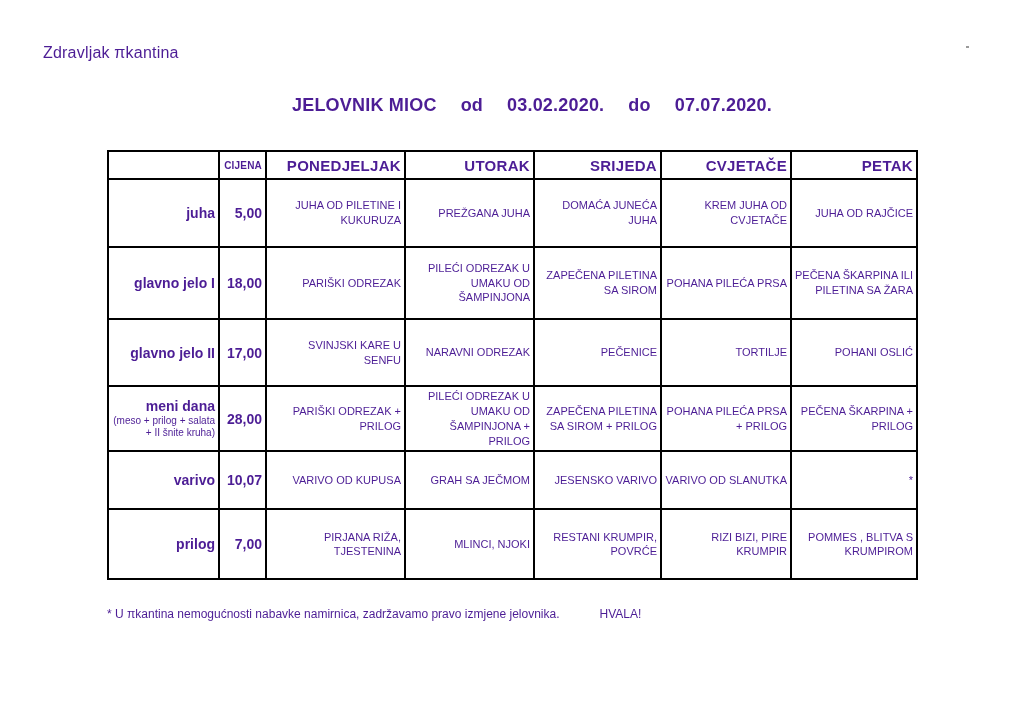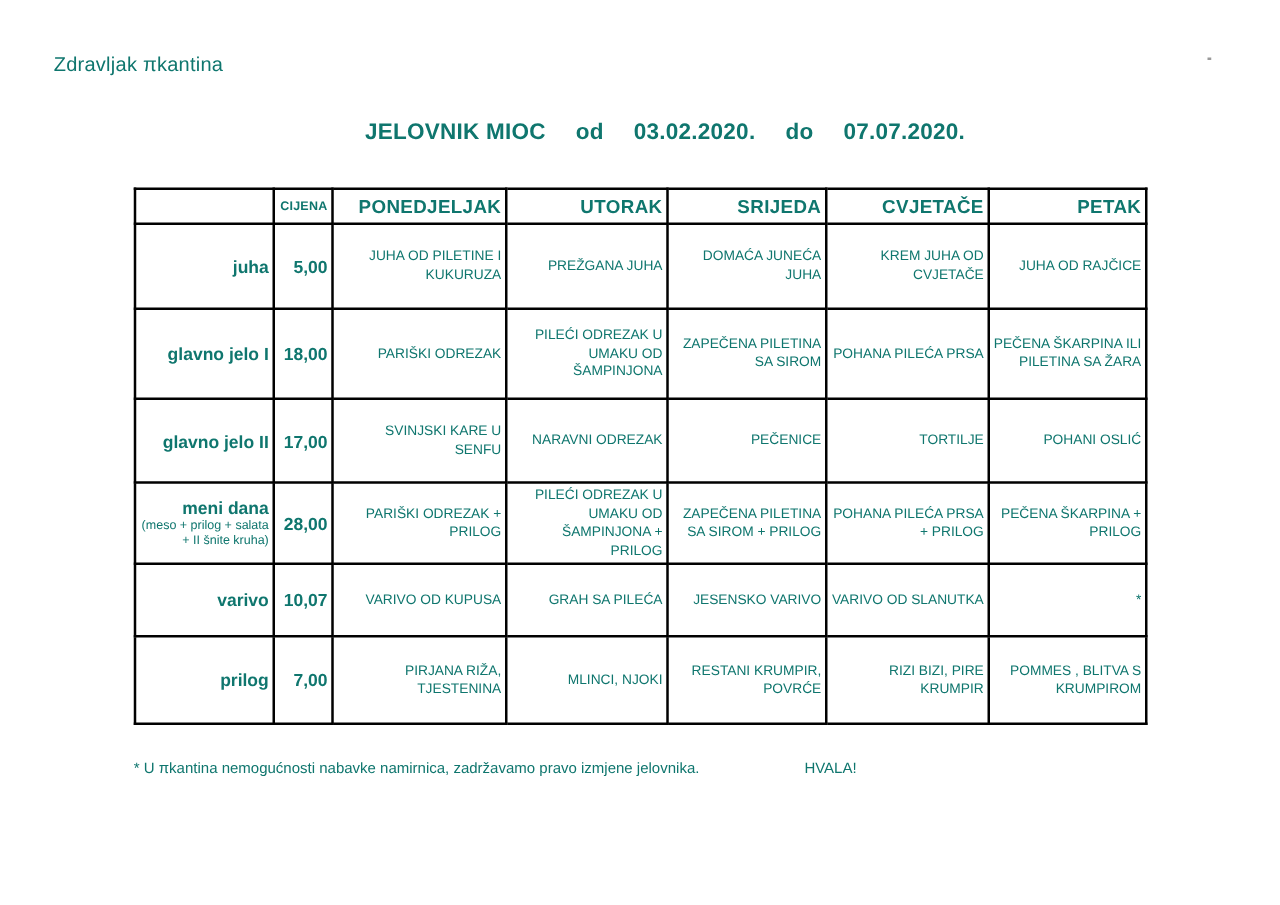--- a/index.html
+++ b/index.html
@@ -2,21 +2,21 @@
 <html><head>
 <meta charset="utf-8">
 <style>
   html, body { margin: 0; padding: 0; background: #ffffff; }
   .page {
     position: relative;
     width: 1024px;
     height: 724px;
     background: #ffffff;
     font-family: "Liberation Sans", sans-serif;
-    color: #0f766e;
+    color: #4c1d95;
     overflow: hidden;
   }
   .brand {
     position: absolute;
     left: 43px;
     top: 44px;
     font-size: 16px;
     letter-spacing: 0.2px;
   }
   .stray {
@@ -69,21 +69,21 @@
   tr.r3 { height: 67px; }
   tr.r4 { height: 58px; }
   tr.r5 { height: 58px; }
   tr.r6 { height: 70px; }
   .footnote {
     position: absolute;
     left: 107px;
     top: 607px;
     font-size: 12px;
   }
-  .footnote .thanks { margin-left: 84px; }
+  .footnote .thanks { margin-left: 40px; }
 </style>
 </head>
 <body>
 
 <div class="page">
 
   <div class="brand">Zdravljak πkantina</div>
   <div class="stray"></div>
 
   <div class="title">
@@ -155,21 +155,21 @@
       <td class="cell">PILEĆI ODREZAK U UMAKU OD ŠAMPINJONA + PRILOG</td>
       <td class="cell">ZAPEČENA PILETINA SA SIROM + PRILOG</td>
       <td class="cell">POHANA PILEĆA PRSA + PRILOG</td>
       <td class="cell">PEČENA ŠKARPINA + PRILOG</td>
     </tr>
 
     <tr class="r5">
       <td class="rowlabel">varivo</td>
       <td class="price">10,07</td>
       <td class="cell">VARIVO OD KUPUSA</td>
-      <td class="cell">GRAH SA PILEĆA</td>
+      <td class="cell">GRAH SA JEČMOM</td>
       <td class="cell">JESENSKO VARIVO</td>
       <td class="cell">VARIVO OD SLANUTKA</td>
       <td class="cell">*</td>
     </tr>
 
     <tr class="r6">
       <td class="rowlabel">prilog</td>
       <td class="price">7,00</td>
       <td class="cell">PIRJANA RIŽA, TJESTENINA</td>
       <td class="cell">MLINCI, NJOKI</td>

